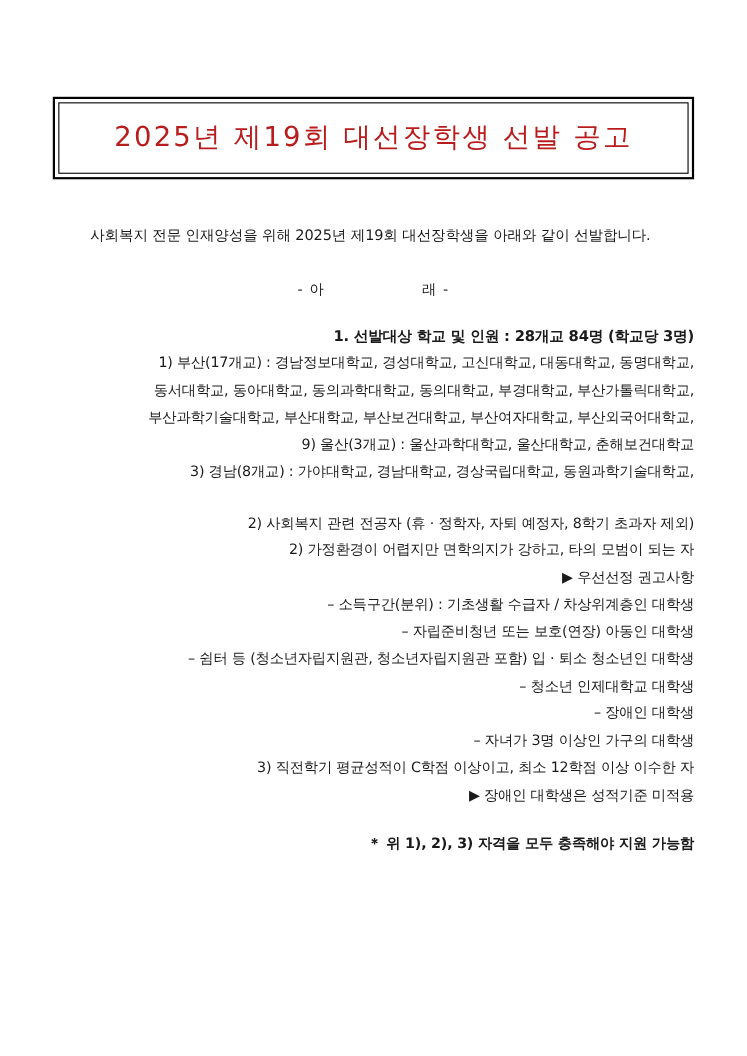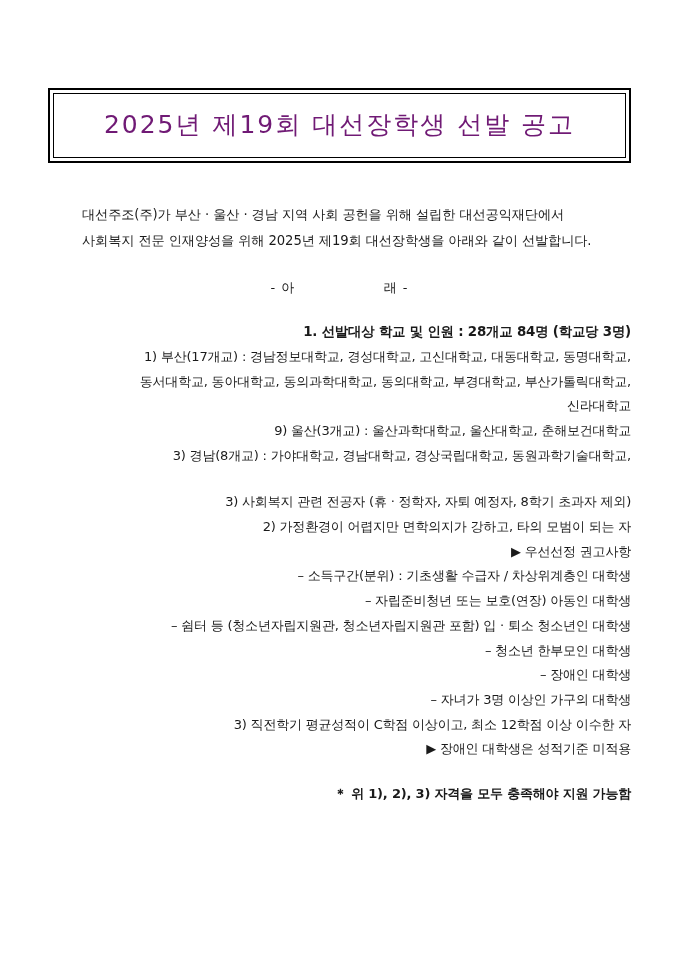--- a/index.html
+++ b/index.html
@@ -31,21 +31,21 @@
   }
   .title-inner {
     border: 1px solid #000;
     padding: 14px 0 16px 0;
     text-align: center;
   }
   .title-text {
     font-size: 25px;
     letter-spacing: 2px;
     font-weight: 400;
-    color: #701a75;
+    color: #b91c1c;
     white-space: nowrap;
   }
 
   
   .intro {
     margin-top: 39px;
     font-size: 13.2px;
     line-height: 1.95;
     text-align: left;
     padding-left: 34px;
@@ -114,47 +114,46 @@
 
 <div class="page">
 
   <div class="title-wrap">
     <div class="title-inner">
       <span class="title-text">2025년 제19회 대선장학생 선발 공고</span>
     </div>
   </div>
 
   <div class="intro">
-    <div>대선주조(주)가 부산 · 울산 · 경남 지역 사회 공헌을 위해 설립한 대선공익재단에서</div>
     <div>사회복지 전문 인재양성을 위해 2025년 제19회 대선장학생을 아래와 같이 선발합니다.</div>
   </div>
 
   <div class="arae">
     <span>- 아</span>
     <span class="gap"></span>
     <span>래 -</span>
   </div>
 
   <div class="section">
     <div class="sec-head">1. 선발대상 학교 및 인원 : 28개교 84명 (학교당 3명)</div>
     <div class="lvl1">1) 부산(17개교) : 경남정보대학교, 경성대학교, 고신대학교, 대동대학교, 동명대학교,</div>
     <div class="lvl1-cont">동서대학교, 동아대학교, 동의과학대학교, 동의대학교, 부경대학교, 부산가톨릭대학교,</div>
-    <div class="lvl1-cont">신라대학교</div>
+    <div class="lvl1-cont">부산과학기술대학교, 부산대학교, 부산보건대학교, 부산여자대학교, 부산외국어대학교,</div>
     <div class="lvl1">9) 울산(3개교) : 울산과학대학교, 울산대학교, 춘해보건대학교</div>
     <div class="lvl1">3) 경남(8개교) : 가야대학교, 경남대학교, 경상국립대학교, 동원과학기술대학교,</div>
   </div>
 
   <div class="section">
-    <div class="lvl1">3) 사회복지 관련 전공자 (휴 · 정학자, 자퇴 예정자, 8학기 초과자 제외)</div>
+    <div class="lvl1">2) 사회복지 관련 전공자 (휴 · 정학자, 자퇴 예정자, 8학기 초과자 제외)</div>
     <div class="lvl1">2) 가정환경이 어렵지만 면학의지가 강하고, 타의 모범이 되는 자</div>
     <div class="lvl2">▶ 우선선정 권고사항</div>
     <div class="lvl2-dash">– 소득구간(분위) : 기초생활 수급자 / 차상위계층인 대학생</div>
     <div class="lvl2-dash">– 자립준비청년 또는 보호(연장) 아동인 대학생</div>
     <div class="lvl2-dash">– 쉼터 등 (청소년자립지원관, 청소년자립지원관 포함) 입 · 퇴소 청소년인 대학생</div>
-    <div class="lvl2-dash">– 청소년 한부모인 대학생</div>
+    <div class="lvl2-dash">– 청소년 인제대학교 대학생</div>
     <div class="lvl2-dash">– 장애인 대학생</div>
     <div class="lvl2-dash">– 자녀가 3명 이상인 가구의 대학생</div>
     <div class="lvl1">3) 직전학기 평균성적이 C학점 이상이고, 최소 12학점 이상 이수한 자</div>
     <div class="lvl2">▶ 장애인 대학생은 성적기준 미적용</div>
     <div class="note">＊ 위 1), 2), 3) 자격을 모두 충족해야 지원 가능함</div>
   </div>
 
 
 </div>
 

